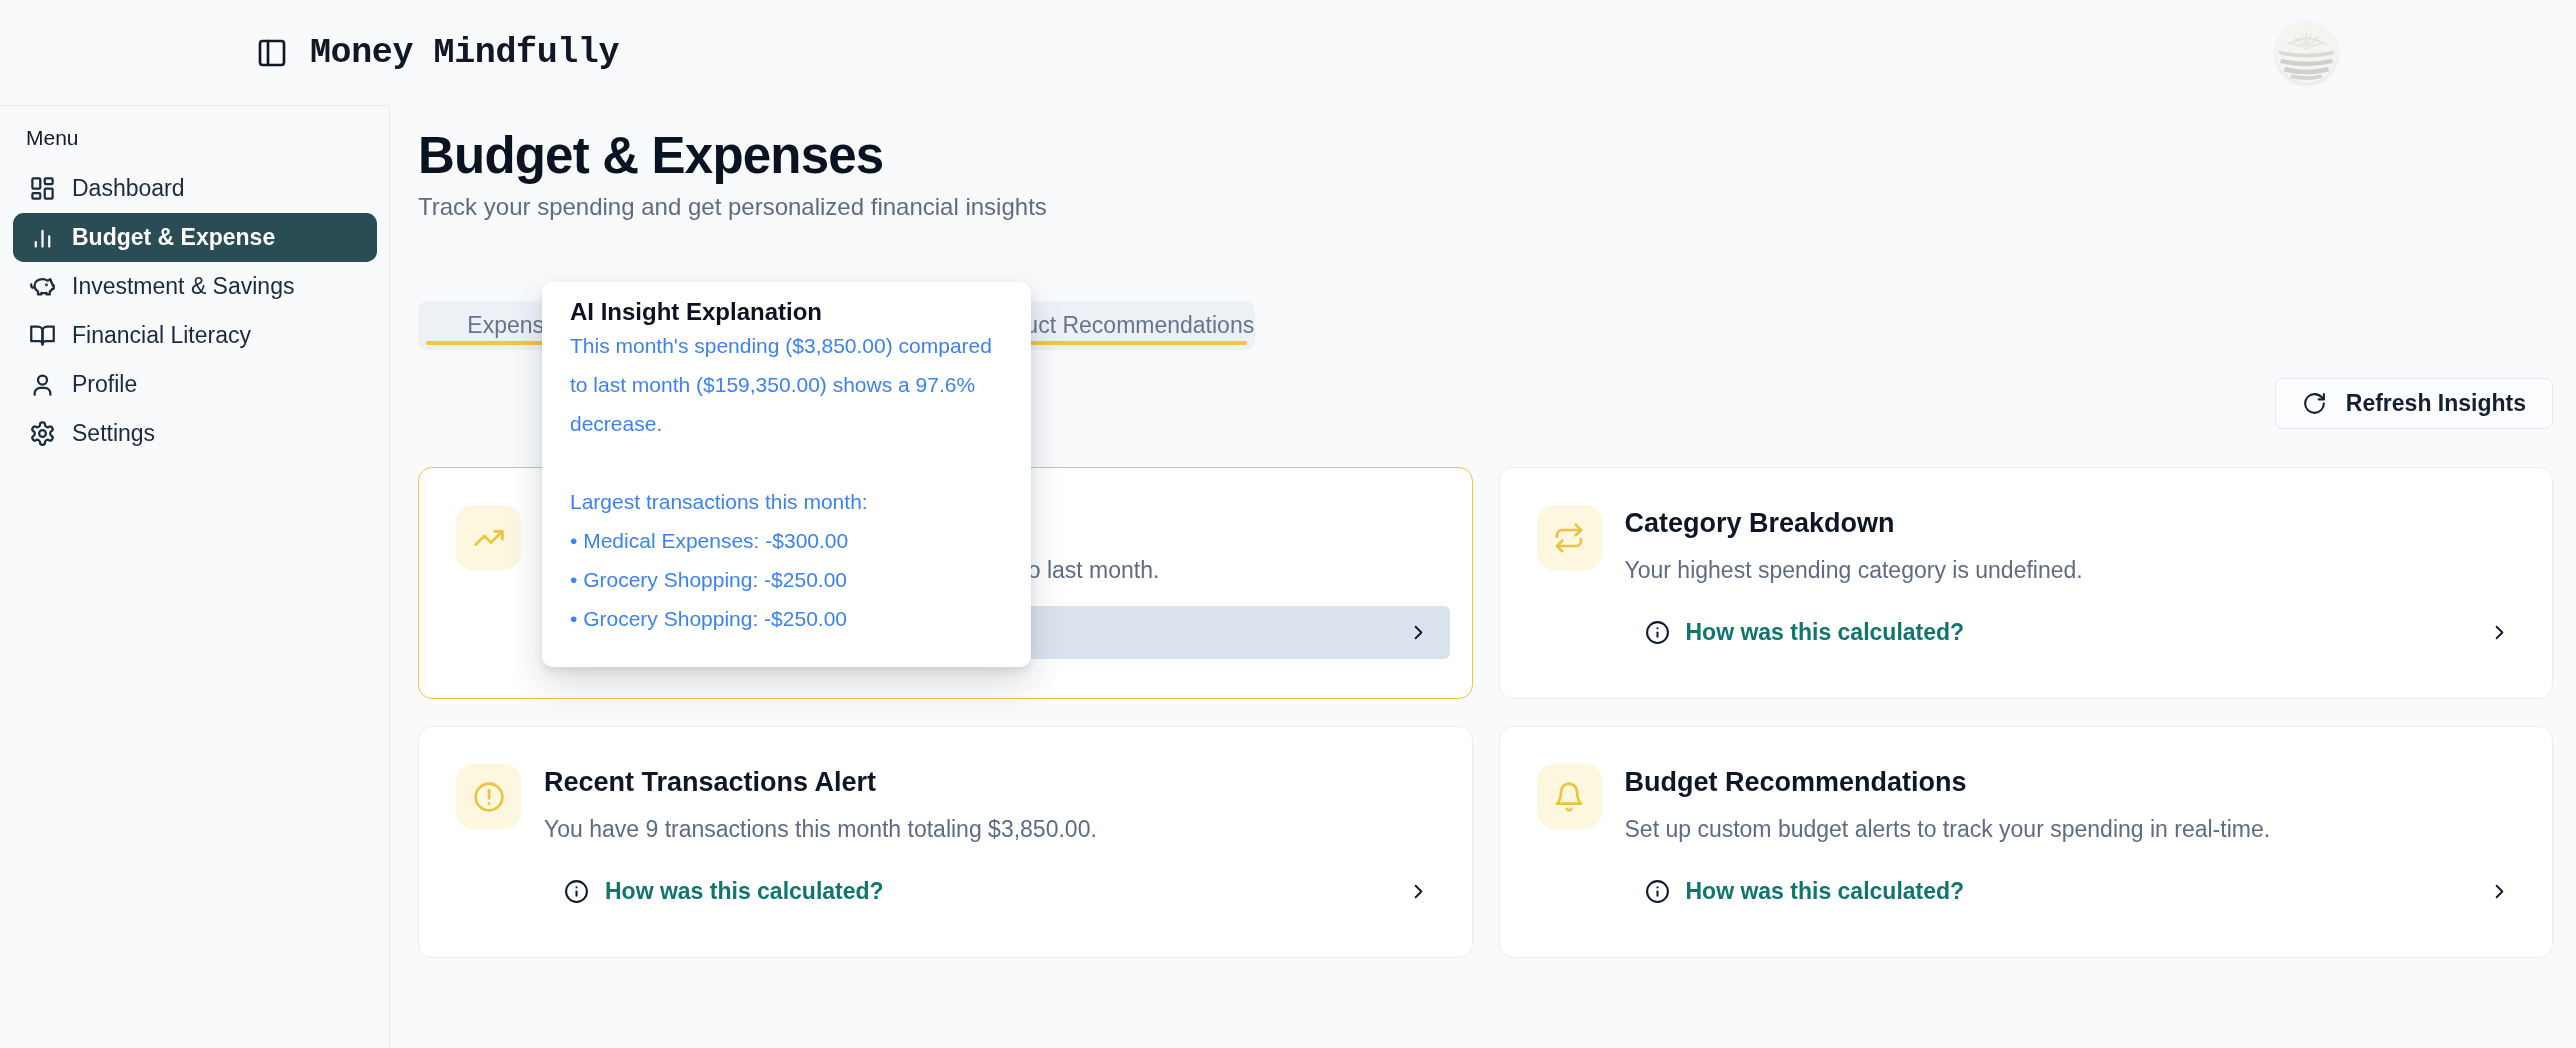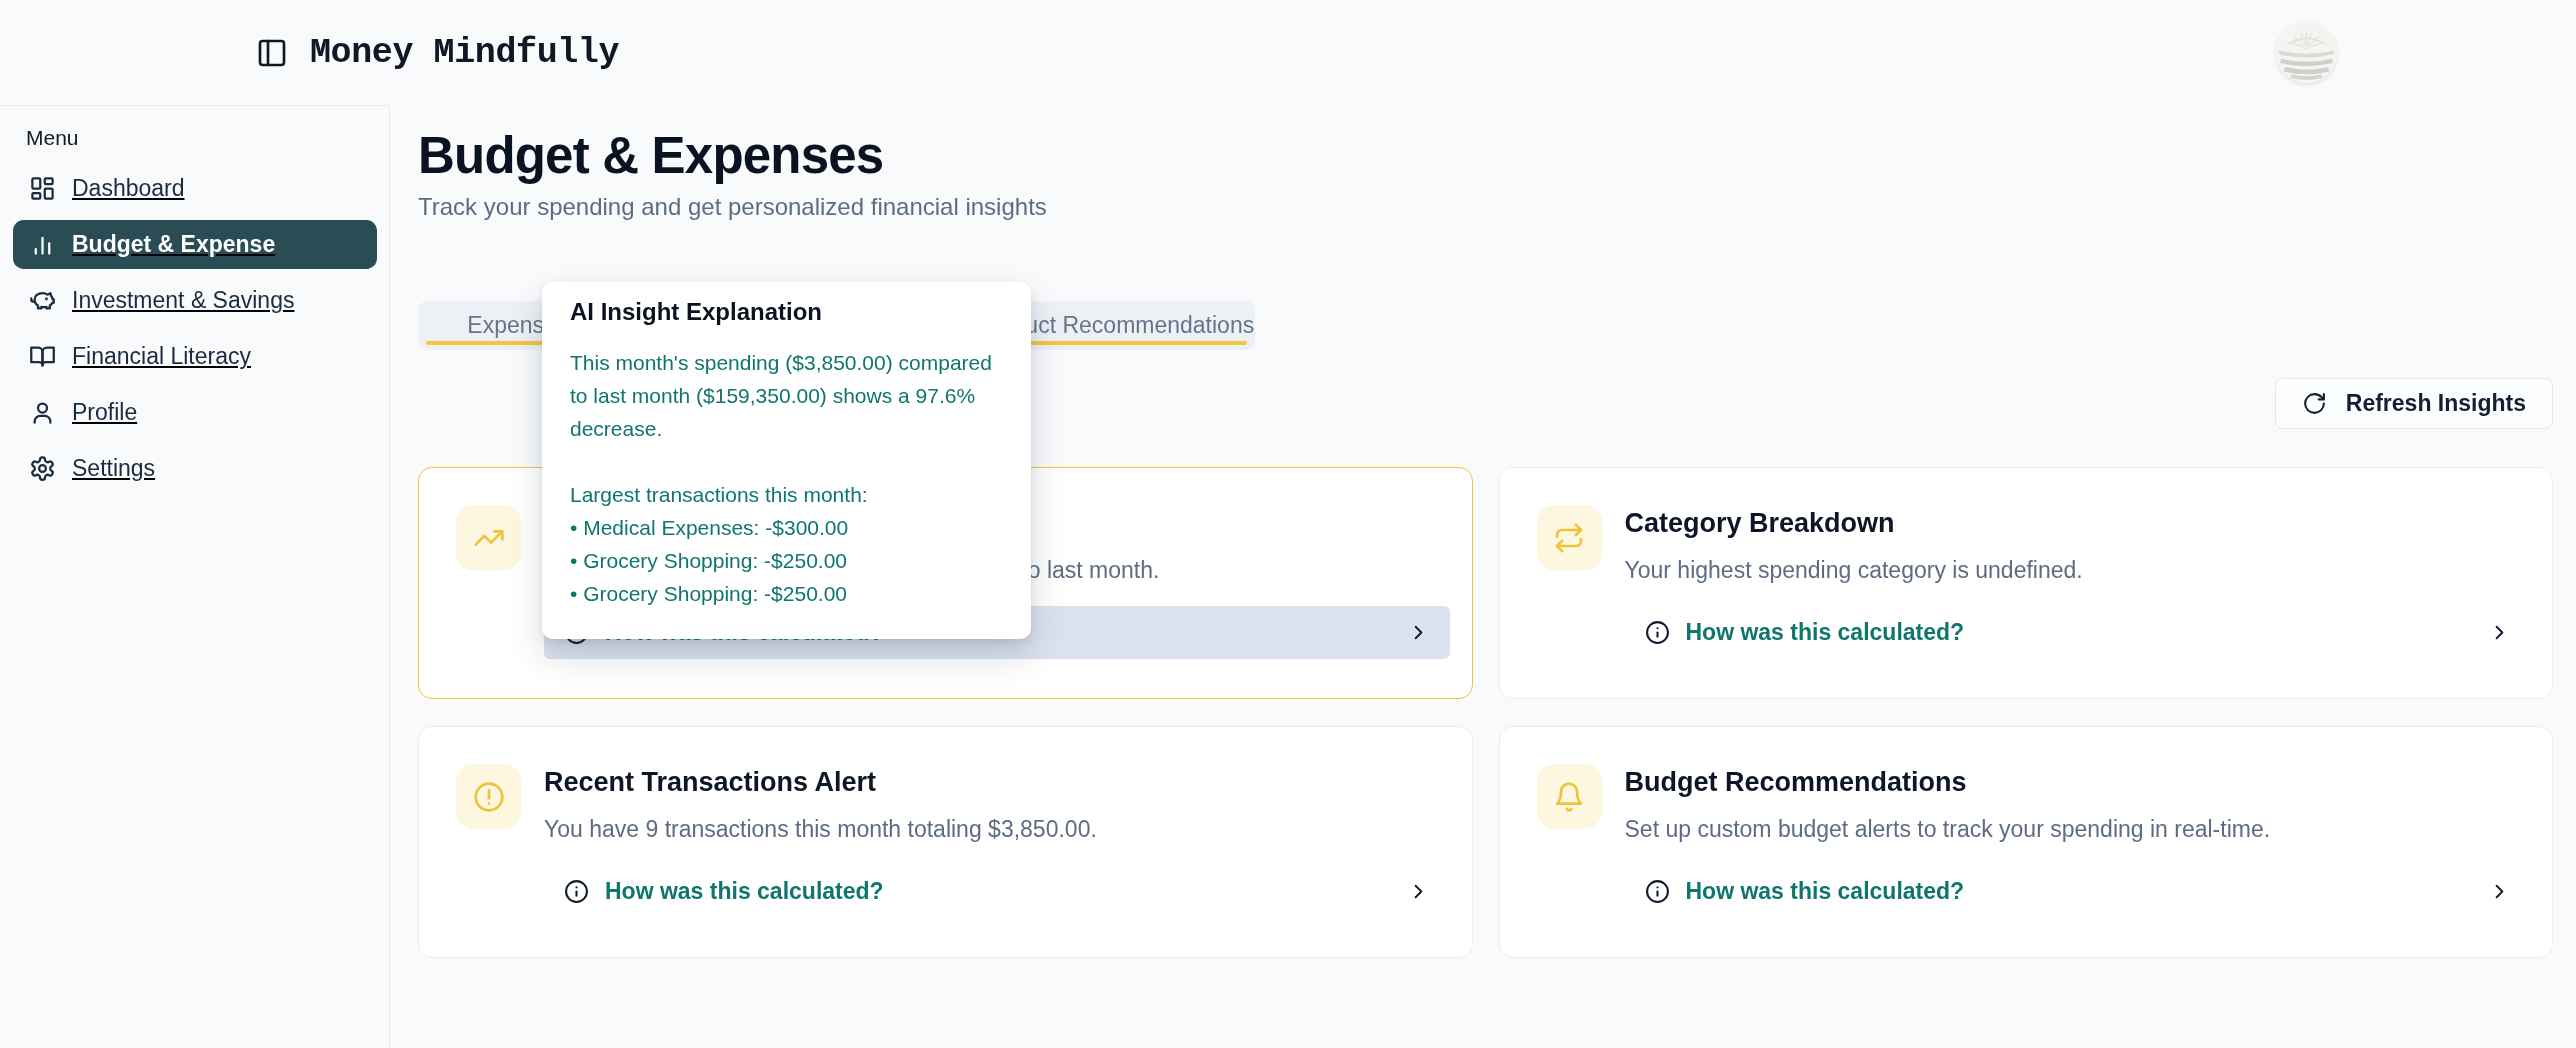--- a/index.html
+++ b/index.html
@@ -12,21 +12,21 @@
     color:#101826;background:none;border:none;cursor:pointer;padding:0;}
   .toggle-btn svg{width:32px;height:32px;}
   .app-title{margin-left:20px;font-size:35px;font-weight:700;color:#101826;letter-spacing:-0.4px;font-family:Liberation Mono, monospace;}
   .avatar{margin-left:auto;margin-right:239px;width:61px;height:61px;border-radius:50%;overflow:hidden;
     box-shadow:0 1.5px 4.6px rgba(15,23,42,.12);cursor:pointer;flex:none;}
 
   
   .sidebar{position:absolute;top:105px;left:0;bottom:0;width:390px;box-sizing:border-box;
     border-top:1.5px solid #e8ecf1;border-right:1.5px solid #e8ecf1;padding:20px 12.3px 0 13px;background:#f8fafc;}
   .menu-label{font-size:21px;font-weight:400;color:#101b2b;margin:0 0 14px 13px;}
-  .nav{display:flex;flex-direction:column;gap:7px;text-decoration:underline;}
+  .nav{display:flex;flex-direction:column;}
   .nav-item{height:49px;border-radius:10.7px;display:flex;align-items:center;padding-left:16px;gap:16px;
     font-size:23px;color:#1b2b3f;cursor:pointer;}
   .nav-item svg{width:27px;height:27px;flex:none;}
   .nav-item.active{background:#2a4c55;color:#ffffff;font-weight:700;}
 
   
   .main{position:absolute;left:418px;top:95px;width:2135px;}
   .page-title{margin:31px 0 0 0;font-size:51px;font-weight:700;color:#0a1322;letter-spacing:-0.8px;line-height:59px;}
   .page-subtitle{margin-top:8px;font-size:24px;color:#5d6c83;line-height:28px;}
 
@@ -52,21 +52,21 @@
   .calc-row{margin-top:21.5px;height:49px;border-radius:6px;display:flex;align-items:center;padding:2px 20px;gap:16px;
     font-size:23px;font-weight:700;color:#0f766e;cursor:pointer;}
   .calc-row.hl{background:#dae3ed;}
   .calc-row .info{width:25px;height:25px;flex:none;color:#0f1c2e;}
   .calc-row .chev{width:23px;height:23px;margin-left:auto;flex:none;color:#0f1c2e;}
 
   
   .tooltip{position:absolute;left:542px;top:282px;width:489px;box-sizing:border-box;background:#ffffff;border-radius:10.7px;
     padding:16px 28px 29px 28px;box-shadow:0 15.3px 35px rgba(15,23,42,.16),0 3.1px 7.7px rgba(15,23,42,.08);z-index:40;}
   .tooltip-title{font-size:24px;font-weight:700;color:#0b1320;}
-  .tooltip-body{margin-top:20px;font-size:21px;line-height:33px;color:#0f766e;white-space:pre-line;}
+  .tooltip-body{font-size:21px;line-height:39px;color:#3b82f6;white-space:pre-line;}
 </style>
 </head>
 <body>
 
 <div id="app">
 
   <div class="header">
     <button class="toggle-btn">
       <span style="display:flex;">
         <svg viewBox="0 0 24 24" fill="none" stroke="currentColor" stroke-width="2" stroke-linecap="round" stroke-linejoin="round" width="32" height="32">

